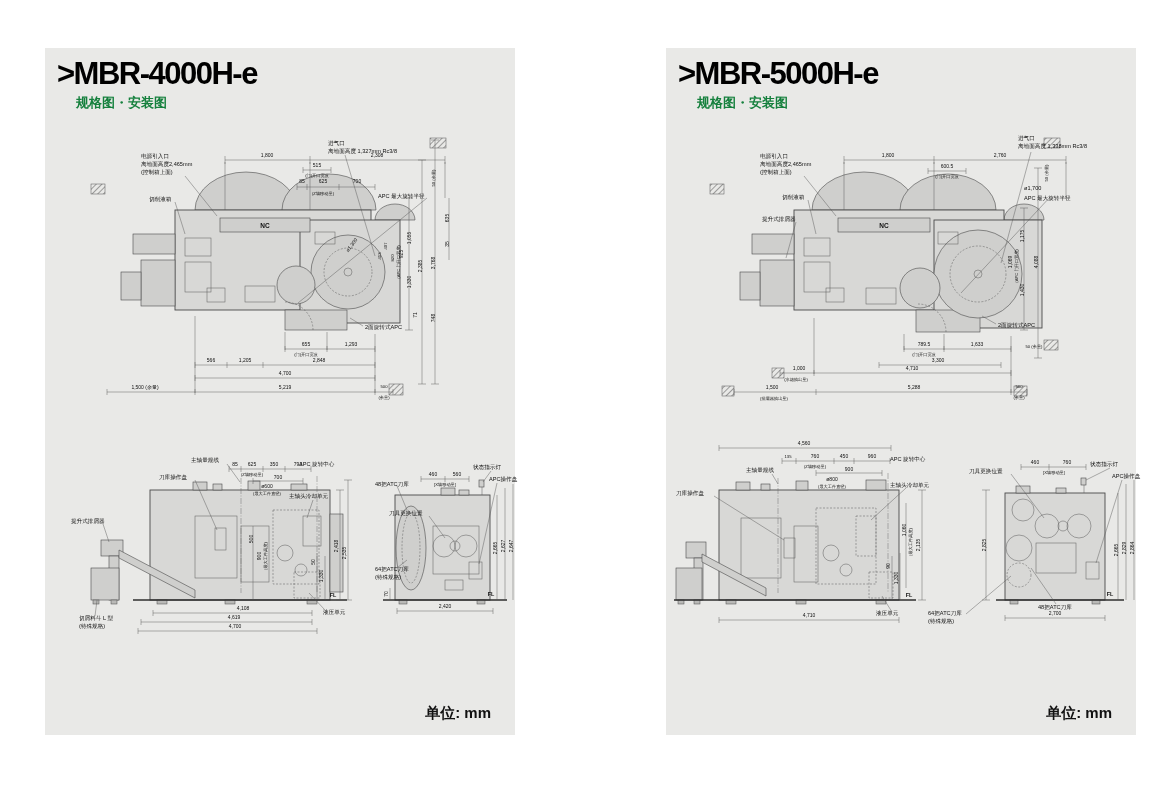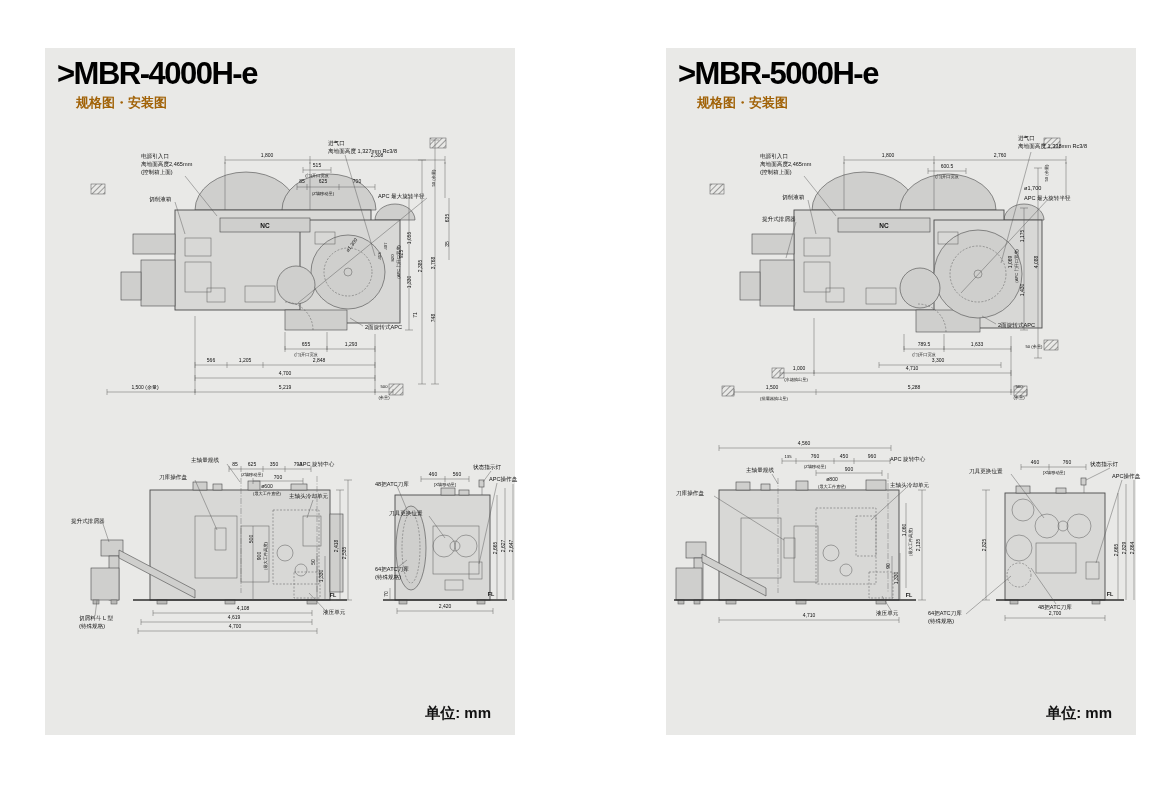--- a/index.html
+++ b/index.html
@@ -2,21 +2,21 @@
 <html><head>
 <meta charset="utf-8">
 <style>
   html,body{margin:0;padding:0;}
   body{width:1170px;height:799px;background:#ffffff;position:relative;
        font-family:"Liberation Sans", sans-serif;overflow:hidden;}
   .page{position:absolute;top:48px;width:470px;height:687px;background:#e9e9e7;}
   #pageL{left:45px;} #pageR{left:646px;margin-left:20px;}
   .ttl{position:absolute;left:12px;top:8px;margin:0;font-size:31px;font-weight:800;
        color:#000;letter-spacing:-1.5px;white-space:nowrap;}
-  .sub{position:absolute;left:31px;top:46px;margin:0;font-size:13px;font-weight:700;color:#a16207;}
+  .sub{position:absolute;left:31px;top:46px;margin:0;font-size:13px;font-weight:700;color:#15803d;}
   .unit{position:absolute;right:24px;bottom:12px;font-size:15px;font-weight:700;color:#111;}
   svg.draw{position:absolute;left:0;top:0;}
   
   .ol{fill:#d8d8d6;stroke:#4a4a4a;stroke-width:0.9;}
   .ol2{fill:#cfcfcd;stroke:#4a4a4a;stroke-width:0.6;}
   .in{fill:none;stroke:#5a5a5a;stroke-width:0.5;}
   .dash{fill:none;stroke:#5a5a5a;stroke-width:0.5;stroke-dasharray:2 1.5;}
   .cl{fill:none;stroke:#666;stroke-width:0.45;stroke-dasharray:6 1.5 1 1.5;}
   .dim{fill:none;stroke:#555;stroke-width:0.45;}
   .ldr{fill:none;stroke:#555;stroke-width:0.45;}

